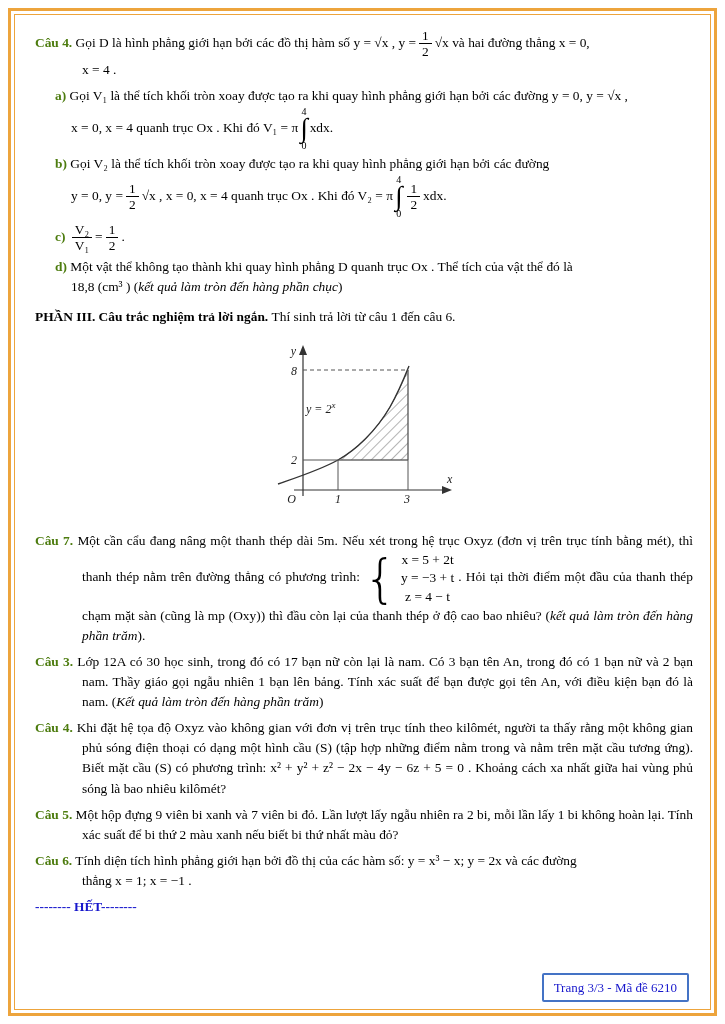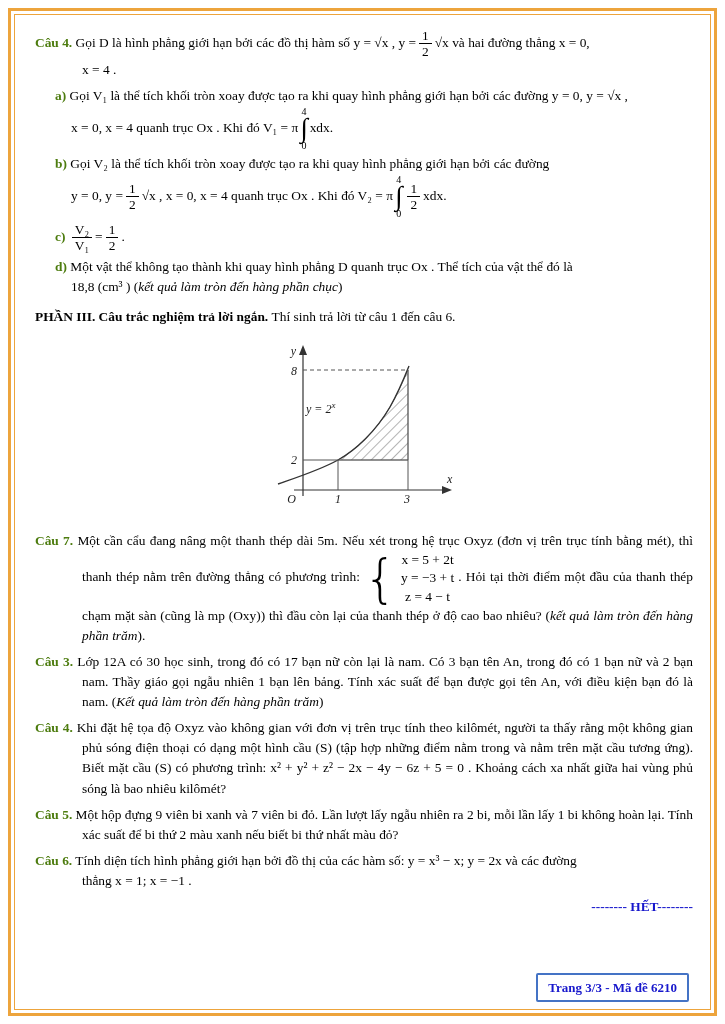--- a/index.html
+++ b/index.html
@@ -29,25 +29,25 @@
           vertical-align:middle; line-height:1; margin:0 2px; text-indent:0; }
   .dint .lim  { font-size:10px; line-height:1.1; }
   .dint .isign{ font-size:27px; line-height:0.85; }
   
   .sys { display:inline-flex; align-items:center; vertical-align:middle; margin:0 4px; text-indent:0; }
   .sys .brace { font-size:52px; font-weight:300; line-height:0.8; margin-right:4px;
                 font-family:"DejaVu Sans",sans-serif; }
   .sys .eqs { display:inline-flex; flex-direction:column; line-height:1.35; text-align:center; }
   .fig-wrap { text-align:center; margin:2px 0 4px; }
   .fig-svg text { font-family:"Liberation Serif","DejaVu Serif",serif; font-size:12px; font-style:italic; fill:#222; }
-  .het { text-align:right; color:#1717CC; font-weight:bold; margin-top:4px; }
+  .het { text-align:left; color:#1717CC; font-weight:bold; margin-top:4px; }
   .page-box {
     position:absolute; right:36px; bottom:22px;
     border:2px solid #4473C5; border-radius:2px;
-    padding:3px 10px; color:#1717CC; font-weight:bold; font-size:13px;
+    padding:3px 10px; color:#1717CC; font-weight:normal; font-size:13px;
     background:#fff;
   }
 </style>
 </head>
 <body>
 
 <div class="frame-outer"></div>
 <div class="frame-inner"></div>
 
 <div class="content">

